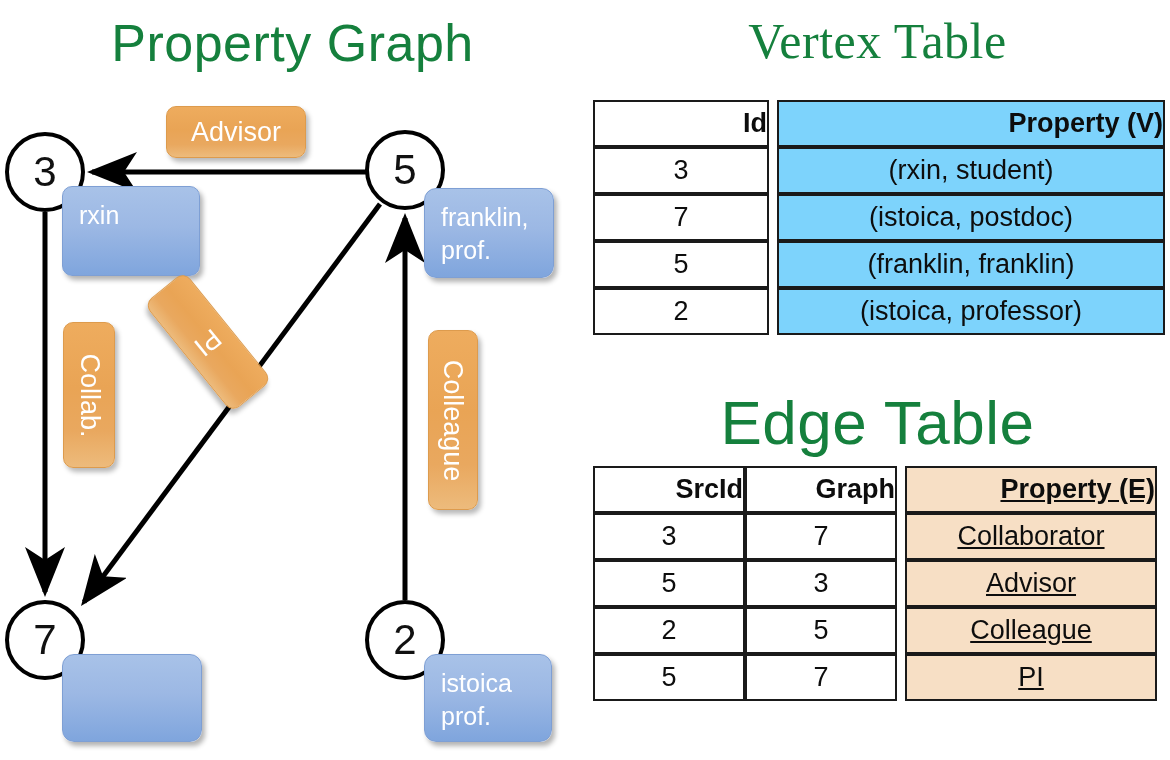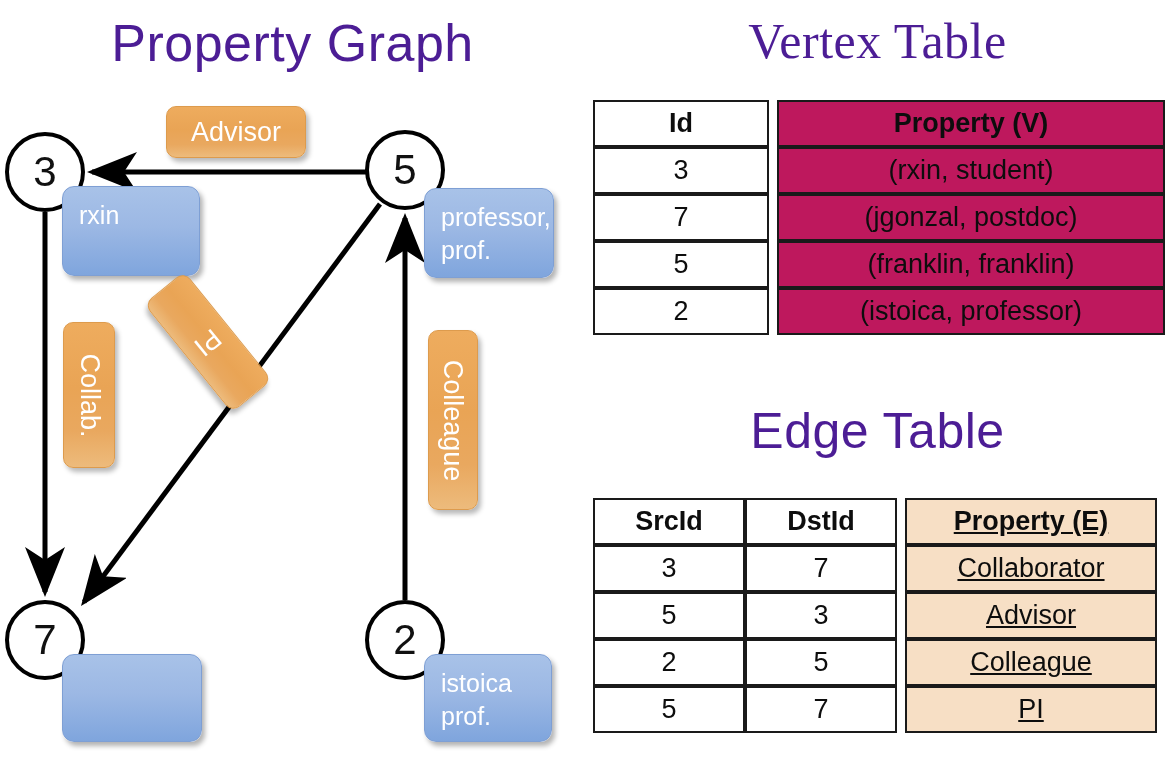--- a/index.html
+++ b/index.html
@@ -15,35 +15,35 @@
     font-family: "Liberation Sans", sans-serif;
     color: #000000;
   }
 
   
   .title {
     position: absolute;
     font-family: "Liberation Sans", sans-serif;
     font-weight: 300;
     letter-spacing: 0.5px;
-    color: #4c1d95;
+    color: #15803d;
     white-space: nowrap;
     text-align: center;
   }
   #title-property-graph {
     left: 0; top: 12px; width: 585px;
     font-size: 52px; line-height: 62px;
   }
   #title-vertex-table {
     left: 585px; top: 10px; width: 585px;
     font-size: 50px; line-height: 62px; font-family: Liberation Serif, serif;
   }
   #title-edge-table {
-    left: 585px; top: 400px; width: 585px;
-    font-size: 50px; line-height: 62px;
+    left: 585px; top: 392px; width: 585px;
+    font-size: 62px; line-height: 62px;
   }
 
   
   #graph-panel {
     position: absolute;
     left: 0; top: 0; width: 585px; height: 760px;
   }
   #graph-edges {
     position: absolute;
     left: 0; top: 0;
@@ -81,21 +81,21 @@
     box-shadow: 3px 4px 5px rgba(0,0,0,0.30);
     color: #ffffff;
     font-family: "Liberation Sans", sans-serif;
     font-weight: 300;
     font-size: 25px;
     line-height: 33px;
     padding: 12px 0 12px 16px;
     box-sizing: border-box;
     z-index: 4;
   }
-  #vprop-3 { left: 62px;  top: 186px; width: 138px; height: 90px; }
+  #vprop-3 { left: 62px;  top: 186px; width: 138px; height: 90px; border-radius: 10px; }
   #vprop-5 { left: 424px; top: 188px; width: 130px; height: 90px; }
   #vprop-7 { left: 62px;  top: 654px; width: 140px; height: 88px; }
   #vprop-2 { left: 424px; top: 654px; width: 128px; height: 88px; }
   .prop-line { display: block; white-space: nowrap; }
 
   
   .edge-label {
     position: absolute;
     border-radius: 10px;
     background: linear-gradient(to bottom, #eeac5e 0%, #e9a455 45%, #e9a85f 75%, #edbb7c 100%);
@@ -148,36 +148,37 @@
     font-weight: 300;
     font-size: 27px;
     color: #0d0d0d;
     padding: 0;
     height: 47px;
     box-sizing: border-box;
   }
   .tbl th {
     font-weight: bold;
     font-size: 27px;
+    text-align: right;
   }
   .gap-col {
     border: none !important;
     width: 8px;
     background: #ffffff;
   }
-  .fill-blue { background: #be185d; margin-top: 48px; }
+  .fill-blue { background: #7dd3fc; margin-top: 48px; }
   .fill-orange { background: #f7dfc5; text-decoration: underline; }
 
   
   #vertex-table { left: 593px; top: 100px; }
   #vertex-table .c-id   { width: 176px; }
   #vertex-table .c-prop { width: 388px; }
 
   
-  #edge-table { left: 593px; top: 498px; }
+  #edge-table { left: 593px; top: 466px; }
   #edge-table .c-src  { width: 152px; }
   #edge-table .c-dst  { width: 152px; }
   #edge-table .c-prop { width: 252px; }
 </style>
 </head>
 <body>
 
 <div id="graph-panel">
 
   <div class="title" id="title-property-graph">Property Graph</div>
@@ -208,21 +209,21 @@
     <span>7</span>
   </div>
   <div class="node" id="node-2">
     <span>2</span>
   </div>
 
   <div class="prop-box" id="vprop-3">
     <span class="prop-line">rxin</span>
   </div>
   <div class="prop-box" id="vprop-5">
-    <span class="prop-line">professor,</span>
+    <span class="prop-line">franklin,</span>
     <span class="prop-line">prof.</span>
   </div>
   <div class="prop-box" id="vprop-7">
   </div>
   <div class="prop-box" id="vprop-2">
     <span class="prop-line">istoica</span>
     <span class="prop-line">prof.</span>
   </div>
 
   <div class="edge-label" id="elabel-advisor">
@@ -251,42 +252,42 @@
   </thead>
   <tbody>
     <tr>
       <td class="c-id">3</td>
       <td class="gap-col"></td>
       <td class="c-prop fill-blue">(rxin, student)</td>
     </tr>
     <tr>
       <td class="c-id">7</td>
       <td class="gap-col"></td>
-      <td class="c-prop fill-blue">(jgonzal, postdoc)</td>
+      <td class="c-prop fill-blue">(istoica, postdoc)</td>
     </tr>
     <tr>
       <td class="c-id">5</td>
       <td class="gap-col"></td>
       <td class="c-prop fill-blue">(franklin, franklin)</td>
     </tr>
     <tr>
       <td class="c-id">2</td>
       <td class="gap-col"></td>
       <td class="c-prop fill-blue">(istoica, professor)</td>
     </tr>
   </tbody>
 </table>
 
 <div class="title" id="title-edge-table">Edge Table</div>
 
 <table class="tbl" id="edge-table">
   <thead>
     <tr>
       <th class="c-src">SrcId</th>
-      <th class="c-dst">DstId</th>
+      <th class="c-dst">Graph</th>
       <td class="gap-col"></td>
       <th class="c-prop fill-orange">Property (E)</th>
     </tr>
   </thead>
   <tbody>
     <tr>
       <td class="c-src">3</td>
       <td class="c-dst">7</td>
       <td class="gap-col"></td>
       <td class="c-prop fill-orange">Collaborator</td>

